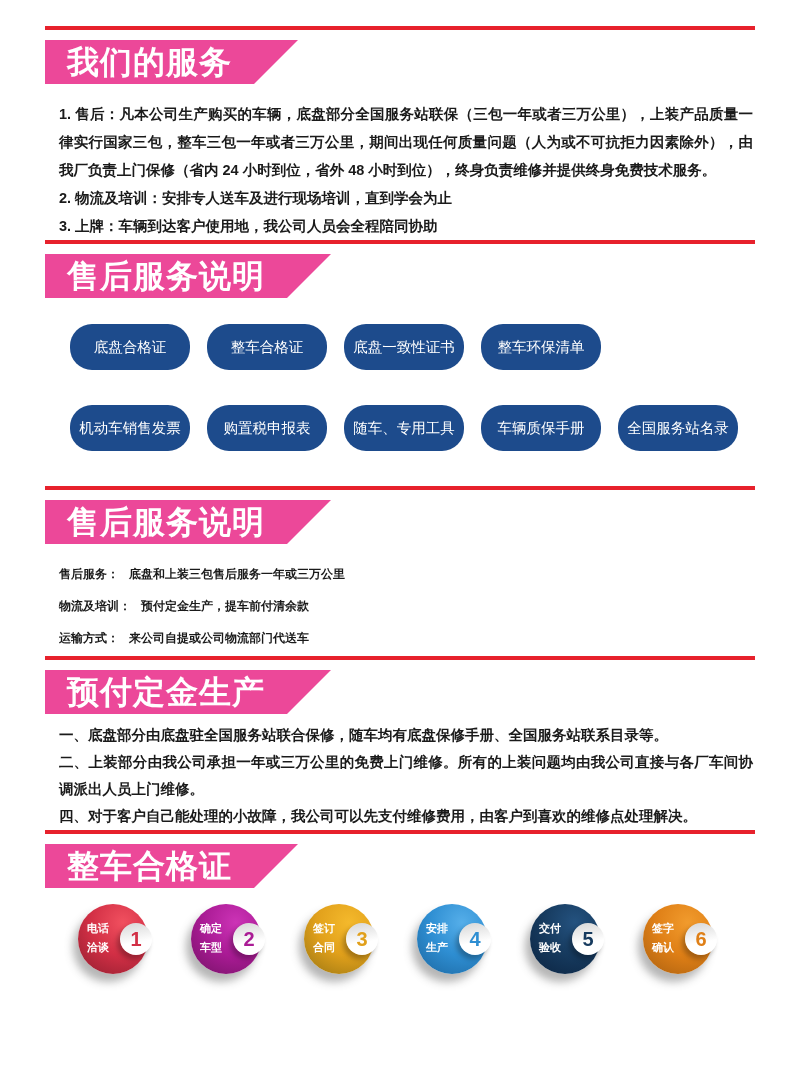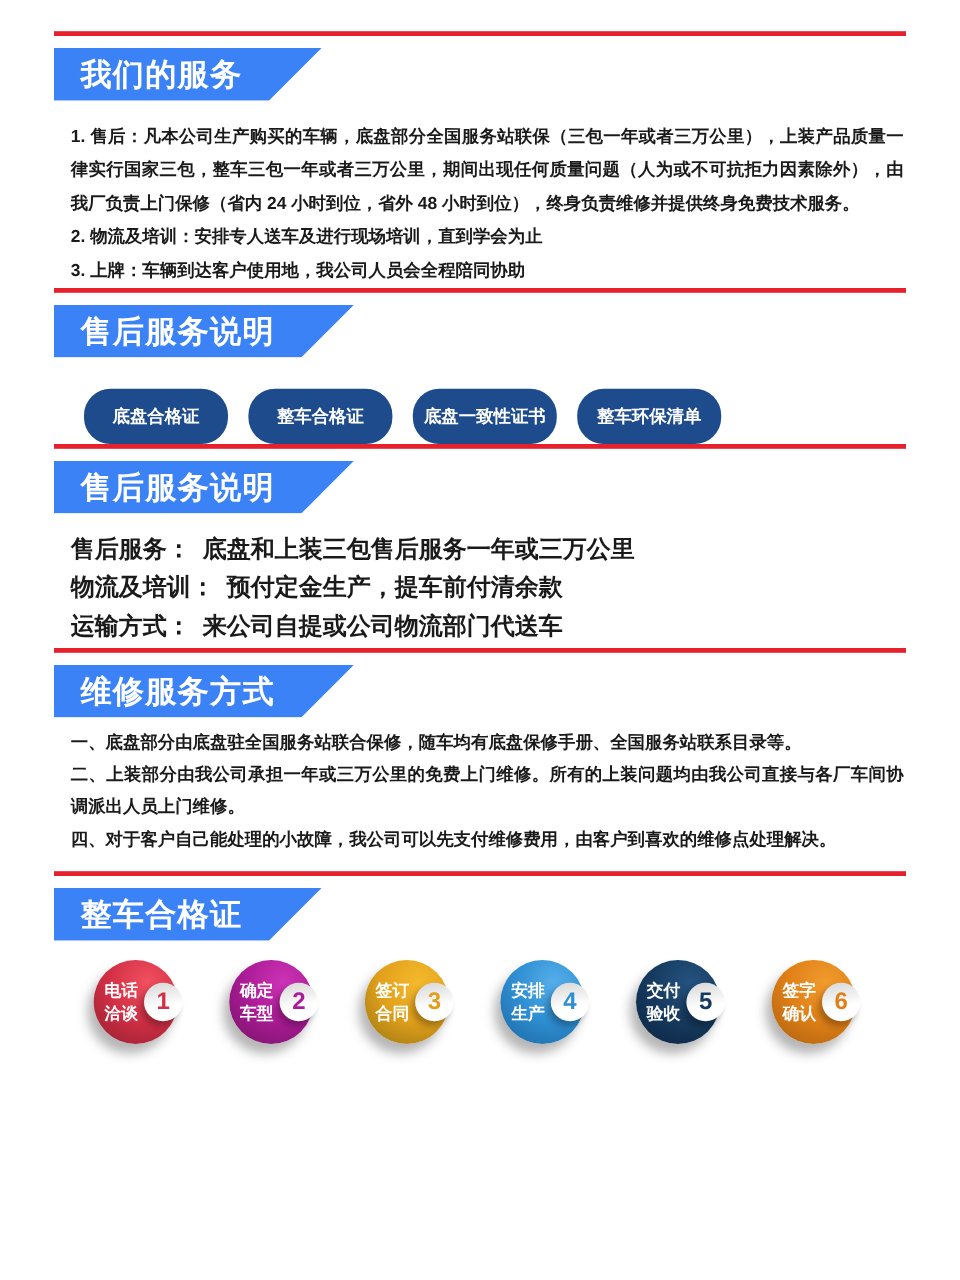--- a/index.html
+++ b/index.html
@@ -8,59 +8,59 @@
     width:800px; height:1067px; overflow:hidden;
     font-family:"Liberation Sans","DejaVu Sans",sans-serif;
     color:#1a1a1a;
   }
   .page { padding:26px 45px 0 45px; }
 
   
   .sec-rule { height:4px; background:#e7212c; margin-bottom:10px; }
   .banner {
     display:inline-block; height:44px; line-height:44px;
-    background:#3b82f6; color:#ffffff;
-    font-size:26px; font-weight:bold; letter-spacing:1px;
+    background:#ec4899; color:#ffffff;
+    font-size:32px; font-weight:bold; letter-spacing:1px;
     padding:0 66px 0 22px;
     clip-path:polygon(0 0,100% 0,calc(100% - 44px) 100%,0 100%);
   }
 
   
   .svc-text { margin:16px 0 0 14px; width:694px; font-size:14.5px; font-weight:bold; line-height:28px; }
   .svc-text p { text-align:justify; }
 
   .doc-row { display:flex; gap:17px; margin-left:25px; }
   .doc-row.r1 { margin-top:26px; }
   .doc-row.r2 { margin-top:35px; margin-bottom:35px; }
   .doc-pill {
     width:120px; height:46px; border-radius:22px;
     background:#1d4b8c; color:#ffffff;
-    font-size:14.5px; font-weight:bold;
+    font-size:14.5px; font-weight:normal;
     display:flex; align-items:center; justify-content:center;
     text-align:center; white-space:nowrap;
   }
 
-  .after-text { margin:14px 0 2px 14px; font-size:20px; font-weight:bold; line-height:32px; }
+  .after-text { margin:14px 0 2px 14px; font-size:12px; font-weight:bold; line-height:32px; }
   .after-text .lbl { margin-right:10px; }
 
-  .repair-text { margin:8px 0 12px 14px; width:694px; font-size:14.5px; font-weight:bold; line-height:27px; }
+  .repair-text { margin:8px 0 0 14px; width:694px; font-size:14.5px; font-weight:bold; line-height:27px; }
   .repair-text p { text-align:justify; }
 
   
   .steps { display:flex; gap:43px; margin:16px 0 0 33px; }
   .step { width:70px; height:70px; position:relative; }
   .sphere {
     width:70px; height:70px; border-radius:50%; position:relative;
     background:radial-gradient(circle at 64% 26%, var(--cl) 0%, var(--cm) 48%, var(--cd) 100%);
     box-shadow:-5px 8px 9px rgba(90,90,90,0.45);
   }
   .step-label {
     position:absolute; left:9px; top:50%; transform:translateY(-50%);
-    color:#ffffff; font-size:14px; font-weight:bold; line-height:19px;
-    z-index:2; white-space:nowrap;
+    color:#ffffff; font-size:11px; font-weight:bold; line-height:19px;
+    z-index:2; white-space:nowrap;font-family:Liberation Mono, monospace;
   }
   .num-circle {
     position:absolute; width:32px; height:32px; right:-4px; top:50%;
     transform:translateY(-50%); border-radius:50%;
     background:linear-gradient(170deg,#d6d6d6 0%,#ffffff 60%);
     box-shadow:-3px 4px 5px rgba(0,0,0,0.28);
     display:flex; align-items:center; justify-content:center; z-index:1;
   }
   .num-circle .num { font-size:20px; font-weight:bold; color:var(--cm); }
 </style>
@@ -85,38 +85,45 @@
     <div class="sec-rule"></div>
     <div class="banner">
       <span>售后服务说明</span>
     </div>
     <div class="doc-row r1">
       <div class="doc-pill">底盘合格证</div>
       <div class="doc-pill">整车合格证</div>
       <div class="doc-pill">底盘一致性证书</div>
       <div class="doc-pill">整车环保清单</div>
     </div>
+    <div class="doc-row r2">
+      <div class="doc-pill">机动车销售发票</div>
+      <div class="doc-pill">购置税申报表</div>
+      <div class="doc-pill">随车、专用工具</div>
+      <div class="doc-pill">车辆质保手册</div>
+      <div class="doc-pill">全国服务站名录</div>
+    </div>
   </div>
 
   <div class="sec">
     <div class="sec-rule"></div>
     <div class="banner">
       <span>售后服务说明</span>
     </div>
     <div class="after-text">
       <p><span class="lbl">售后服务：</span><span>底盘和上装三包售后服务一年或三万公里</span></p>
       <p><span class="lbl">物流及培训：</span><span>预付定金生产，提车前付清余款</span></p>
       <p><span class="lbl">运输方式：</span><span>来公司自提或公司物流部门代送车</span></p>
     </div>
   </div>
 
   <div class="sec">
     <div class="sec-rule"></div>
     <div class="banner">
-      <span>维修服务方式</span>
+      <span>预付定金生产</span>
     </div>
     <div class="repair-text">
       <p>一、底盘部分由底盘驻全国服务站联合保修，随车均有底盘保修手册、全国服务站联系目录等。</p>
       <p>二、上装部分由我公司承担一年或三万公里的免费上门维修。所有的上装问题均由我公司直接与各厂车间协调派出人员上门维修。</p>
       <p>四、对于客户自己能处理的小故障，我公司可以先支付维修费用，由客户到喜欢的维修点处理解决。</p>
     </div>
   </div>
 
   <div class="sec">
     <div class="sec-rule"></div>

